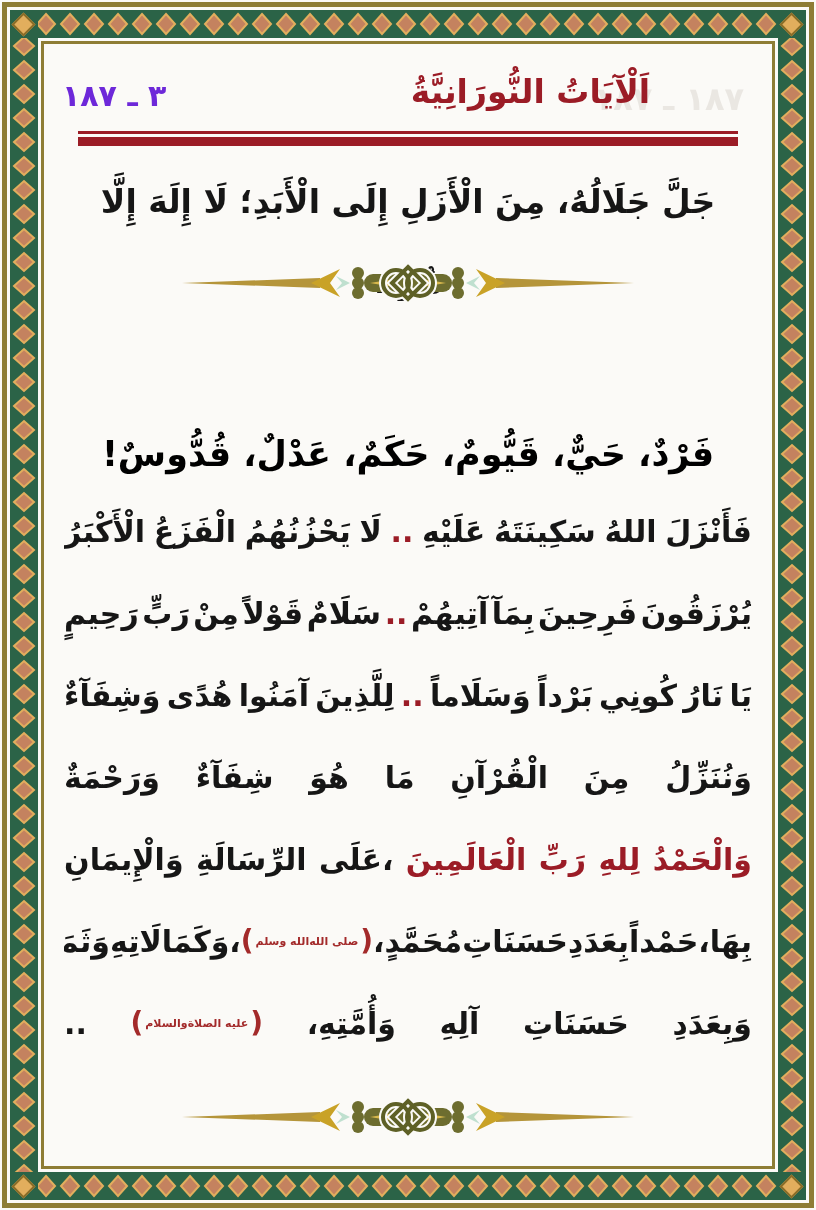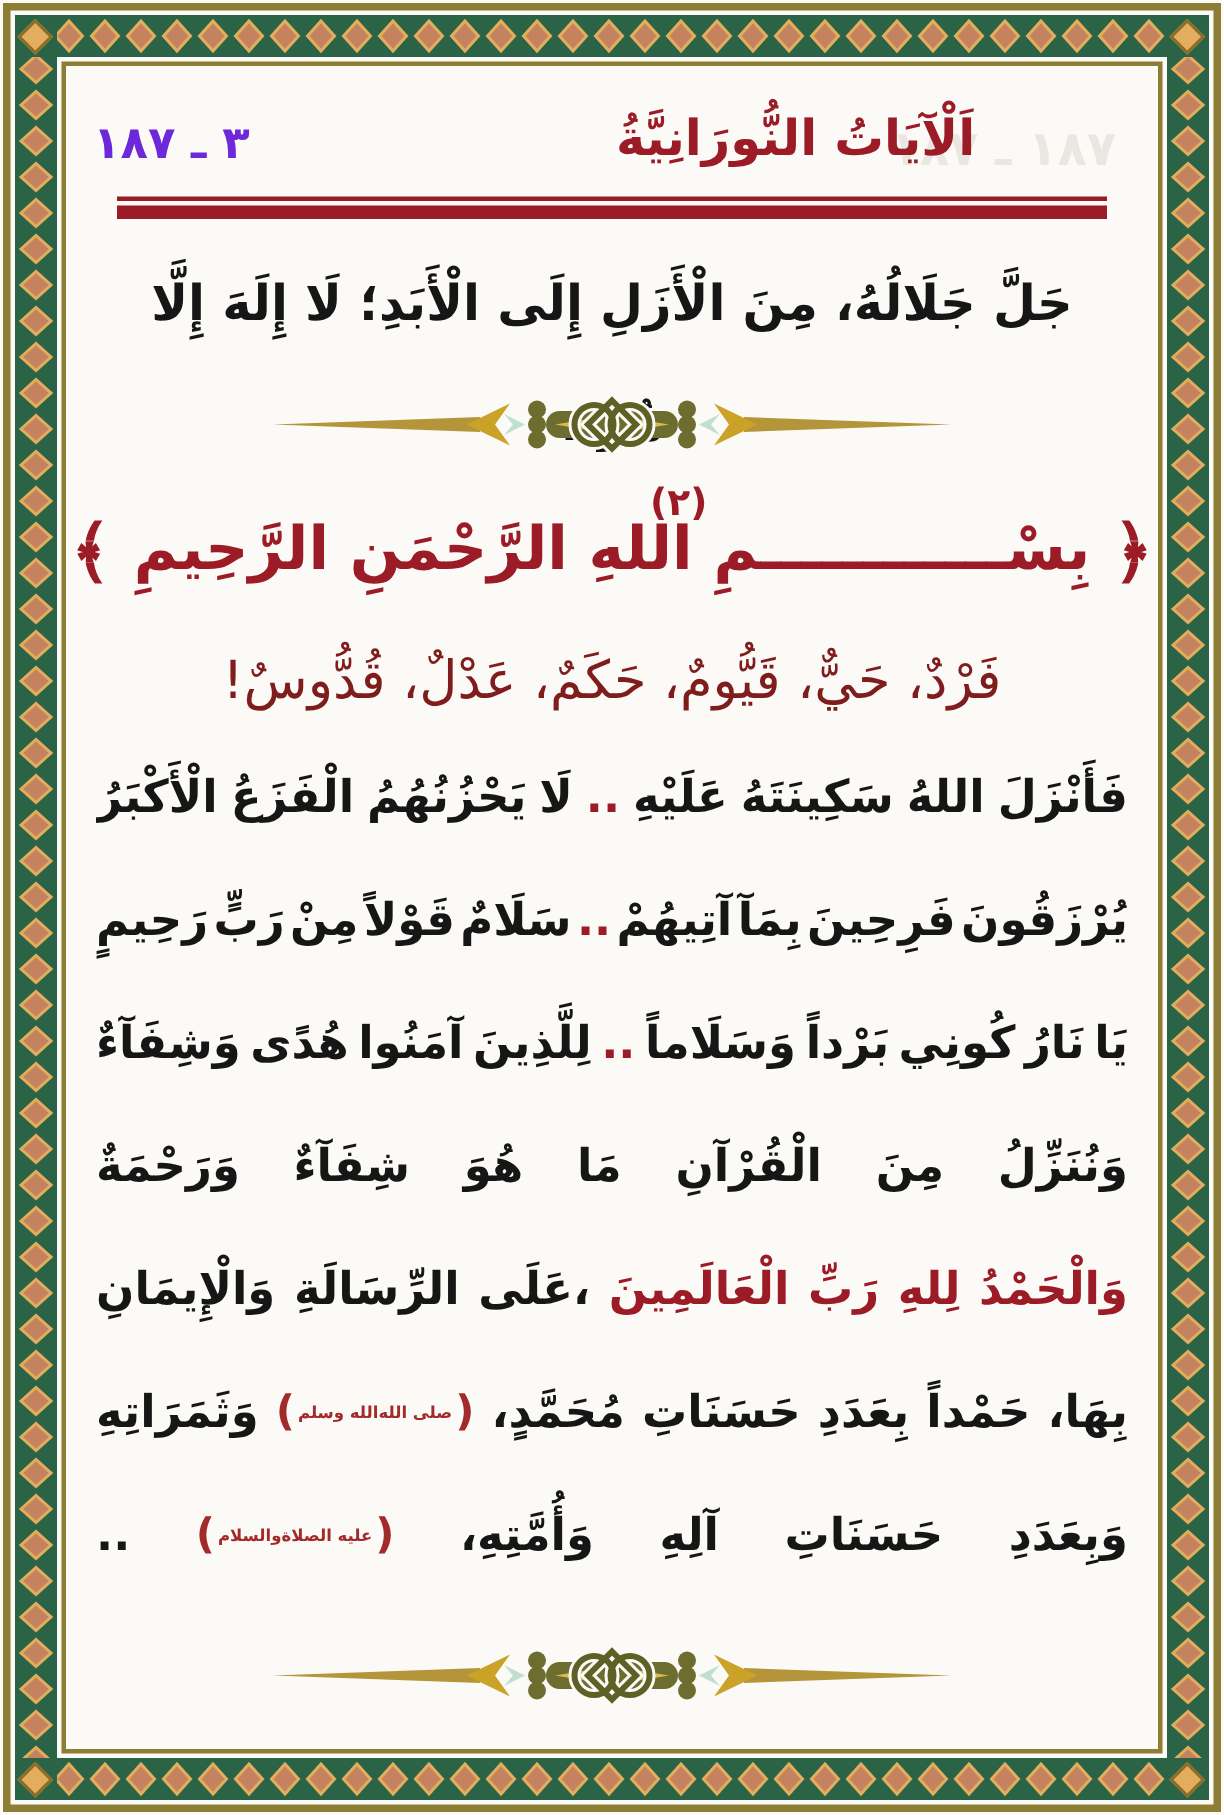--- a/index.html
+++ b/index.html
@@ -33,21 +33,21 @@
   .divider{position:absolute;left:178px;right:178px;height:66px;}
   .divider svg{display:block;width:100%;height:100%;}
   .divider-1{top:250px;} .divider-2{top:1084px;}
 
   .basmala{position:absolute;left:0;right:0;top:318px;height:96px;text-align:center;direction:rtl;color:#9b1c26;}
   .basmala-inner{position:relative;display:inline-block;line-height:96px;}
   .basmala-bracket{font-size:46px;font-weight:bold;vertical-align:middle;margin:0 10px;}
   .basmala-text{font-size:40px;font-weight:bold;vertical-align:middle;}
   .basmala-num{position:absolute;top:4px;left:56%;transform:translateX(-50%);font-size:25px;font-weight:bold;line-height:1;color:#9b1c26;}
 
-  .names-line{position:absolute;left:64px;right:64px;top:420px;height:68px;line-height:68px;text-align:center;font-size:35px;font-weight:normal;color:#7f1d1d;direction:rtl;}
+  .names-line{position:absolute;left:64px;right:64px;top:420px;height:68px;line-height:68px;text-align:center;font-size:35px;font-weight:bold;color:#000000;direction:rtl;}
 
   .body-block{position:absolute;left:64px;right:64px;top:490px;overflow:hidden;}
   .body-line{display:flex;direction:rtl;justify-content:space-between;align-items:center;height:82px;font-size:30px;font-weight:bold;color:#161616;white-space:nowrap;}
   .body-line .red{color:#9b1c26;}
   .seal{display:inline-flex;align-items:center;color:#a32a2a;}
   .seal .paren{font-size:28px;line-height:1;}
   .seal .stack{display:inline-flex;flex-direction:row;align-items:center;font-size:11px;line-height:11px;font-weight:bold;padding:0 2px;}
 </style>
 </head>
 <body>
@@ -148,28 +148,20 @@
         <path d="M228,17 L244,33 L228,49 L212,33 Z"></path>
       </g>
       <g fill="none" stroke="#5e6026" stroke-width="4">
         <circle cx="216" cy="33" r="13"></circle>
           <circle cx="240" cy="33" r="13"></circle>
         <path d="M228,17 L244,33 L228,49 L212,33 Z"></path>
       </g>
     </svg>
   </div>
 
-  <div class="basmala">
-    <span class="basmala-inner">
-      <span class="basmala-bracket">﴿</span>
-      <span class="basmala-text">بِسْــــــــــــمِ اللهِ الرَّحْمَنِ الرَّحِيمِ</span>
-      <span class="basmala-bracket">﴾</span>
-      <span class="basmala-num">(٢)</span>
-    </span>
-  </div>
 
   <div class="names-line">فَرْدٌ، حَيٌّ، قَيُّومٌ، حَكَمٌ، عَدْلٌ، قُدُّوسٌ!</div>
 
   <div class="body-block" id="body-block">
       <div class="body-line">
         <span class="ink">فَأَنْزَلَ</span>
         <span class="ink">اللهُ</span>
         <span class="ink">سَكِينَتَهُ</span>
         <span class="ink">عَلَيْهِ</span>
         <span class="red">..</span>
@@ -227,20 +219,21 @@
         <span class="ink">حَسَنَاتِ</span>
         <span class="ink">مُحَمَّدٍ،</span>
         <span class="seal" title="صَلَّى اللهُ عَلَيْهِ وَسَلَّمَ">
           <span class="paren">(</span>
           <span class="stack">
             <span>صلى الله</span>
             <span>الله وسلم</span>
           </span>
           <span class="paren">)</span>
         </span>
+        <span class="ink">،وَكَمَالَاتِهِ</span>
         <span class="ink">وَثَمَرَاتِهِ</span>
       </div>
       <div class="body-line">
         <span class="ink">وَبِعَدَدِ</span>
         <span class="ink">حَسَنَاتِ</span>
         <span class="ink">آلِهِ</span>
         <span class="ink">وَأُمَّتِهِ،</span>
         <span class="seal" title="عَلَيْهِ الصَّلَاةُ وَالسَّلَامُ">
           <span class="paren">(</span>
           <span class="stack">

